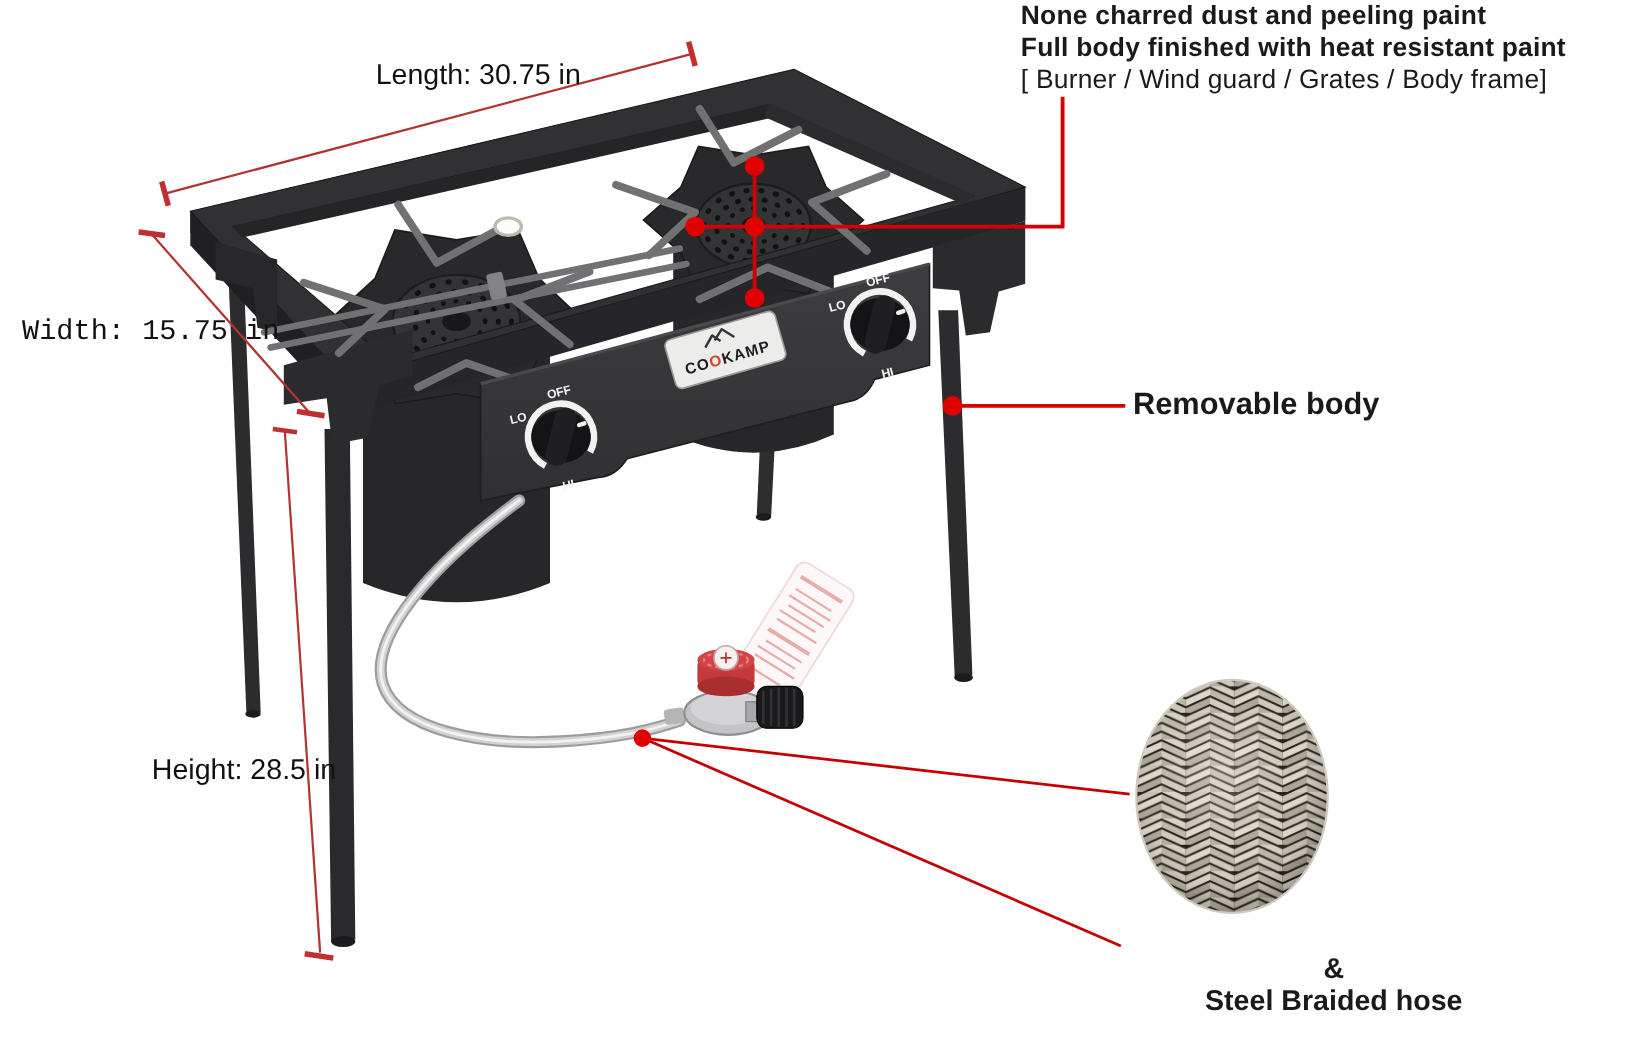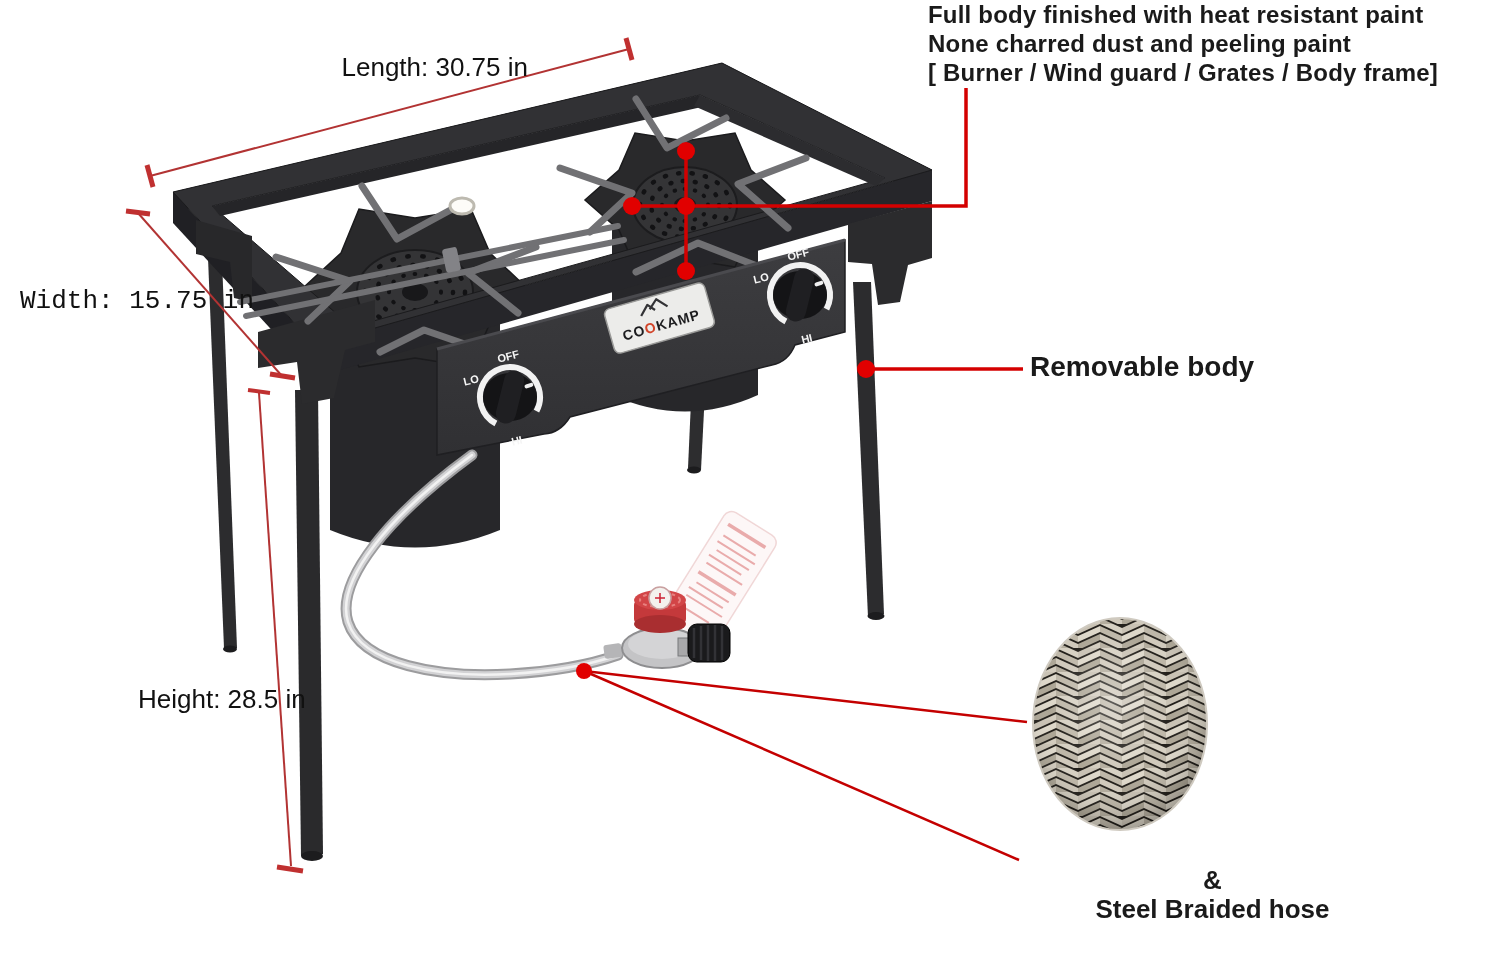--- a/index.html
+++ b/index.html
@@ -2,21 +2,21 @@
 <html><head>
 <meta charset="utf-8">
 <style>
   html,body{margin:0;padding:0;background:#fff;}
   #stage{position:relative;width:1500px;height:953px;background:#fff;overflow:hidden;
          font-family:"Liberation Sans",sans-serif;color:#1a1a1a;}
   #scene{position:absolute;left:0;top:0;}
   .label{position:absolute;white-space:nowrap;}
   .top-note{left:928px;top:0px;width:572px;line-height:29px;}
   .top-note .b{font-weight:bold;font-size:24px;letter-spacing:0.2px;}
-  .top-note .r{font-weight:bold;font-size:24px;letter-spacing:0.2px;}
+  .top-note .r{font-weight:normal;font-size:24px;letter-spacing:0.2px;}
   .dim{font-size:26px;font-weight:normal;color:#111;}
   .len{left:288px;top:52px;width:240px;text-align:right;}
   .wid{left:20px;top:286px;font-family:Liberation Mono, monospace;}
   .hei{left:138px;top:684px;}
   .removable{left:1030px;top:351px;font-size:28px;font-weight:bold;}
   .bottom-note{left:930px;top:866px;width:565px;text-align:center;
                font-size:26px;font-weight:bold;line-height:29px;}
   svg text{font-family:"Liberation Sans",sans-serif;}
 </style>
 </head>
@@ -225,22 +225,22 @@
       <circle cx="866" cy="369" r="9" fill="#e10000"></circle>
     </g>
     <g>
       <line x1="584" y1="671" x2="1027" y2="722" stroke="#c40000" stroke-width="2.5"></line>
       <line x1="584" y1="671" x2="1019" y2="860" stroke="#c40000" stroke-width="2.5"></line>
       <circle cx="584" cy="671" r="8" fill="#e10000"></circle>
     </g>
   </svg>
 
   <div class="label top-note">
+    <div class="b">None charred dust and peeling paint</div>
     <div class="b">Full body finished with heat resistant paint</div>
-    <div class="b">None charred dust and peeling paint</div>
     <div class="r">[ Burner / Wind guard / Grates / Body frame]</div>
   </div>
 
   <div class="label dim len">Length: 30.75 in</div>
   <div class="label dim wid">Width: 15.75 in</div>
   <div class="label dim hei">Height: 28.5 in</div>
 
   <div class="label removable">Removable body</div>
 
   <div class="label bottom-note">

